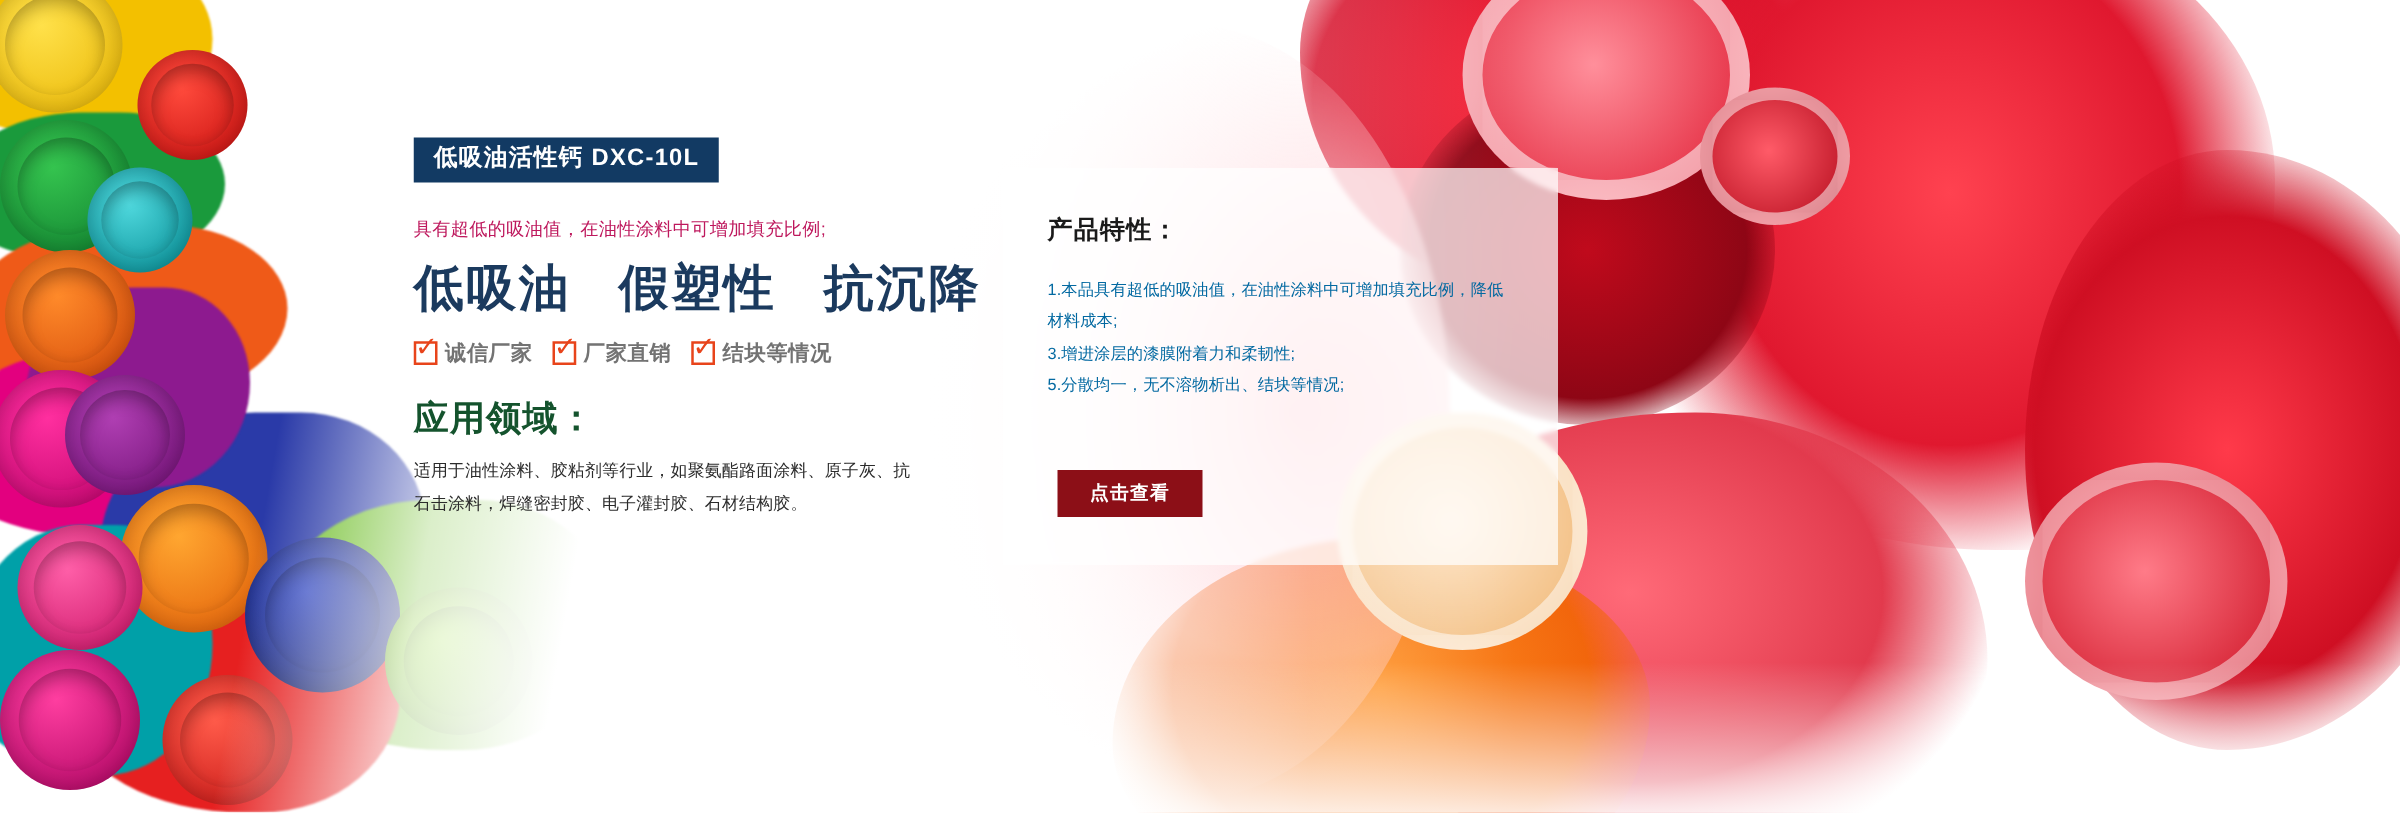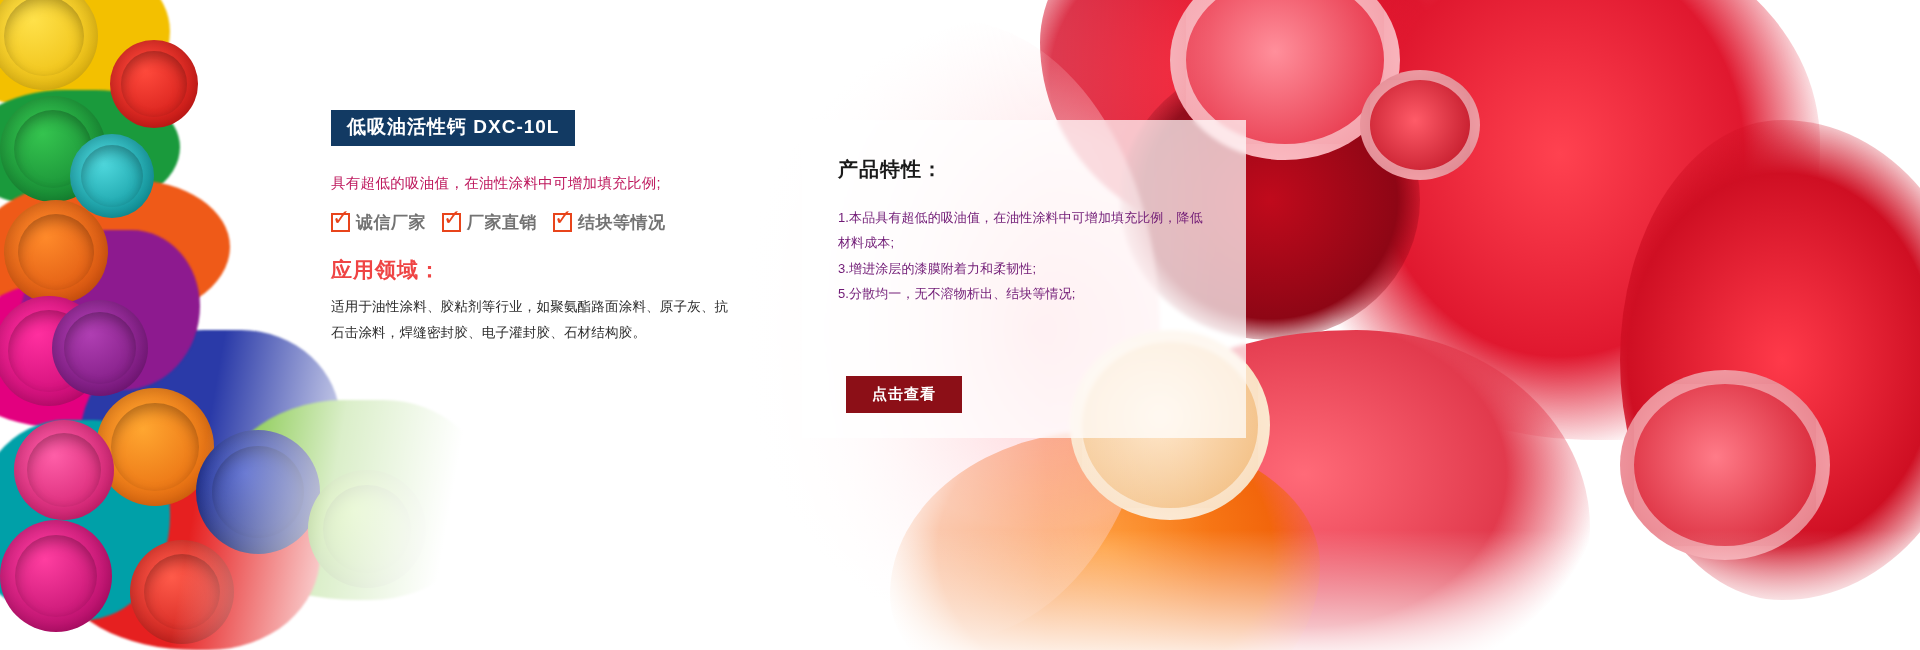--- a/index.html
+++ b/index.html
@@ -77,51 +77,51 @@
     position:absolute; left:1px; top:-5px; width:22px; height:20px;
     color:#e8441b; font-size:22px; line-height:20px; font-weight:bold;
   }
   .badge-label {
     font-family:"Liberation Serif","DejaVu Serif",serif;
     font-size:17px; color:#737373; font-weight:600; letter-spacing:.5px;
   }
 
   .field-title {
     margin-top:22px;
-    font-size:21px;
-    font-weight:bold;
-    color:#ef4444;
+    font-size:28px;
+    font-weight:bold;
+    color:#14532d;
     letter-spacing:1px;
   }
   .field-body {
     margin-top:10px;
     font-size:13.5px;
     line-height:1.95;
     color:#2b2b2b;
     letter-spacing:.2px;
     max-width:400px;
   }
 
   
   .panel {
     position:absolute;
-    left:802px; top:120px;
+    left:802px; top:134px;
     width:444px; height:318px;
     background:rgba(255,255,255,.72);
     backdrop-filter:blur(2px);
   }
   .panel-inner { padding:36px 34px 0 36px; }
   .panel-title {
     font-size:20px; font-weight:bold; color:#1a1a1a; letter-spacing:1px;
   }
   .panel-list {
     margin-top:22px;
     font-size:13px;
     line-height:1.95;
-    color:#701a75;
+    color:#0369a1;
     letter-spacing:.1px;
   }
   .panel-list li { list-style:none; }
   .cta {
     position:absolute; left:846px; top:376px;
     background:#8c0f17;
     color:#ffffff;
     font-size:15px;
     font-weight:bold;
     letter-spacing:1px;
@@ -185,20 +185,25 @@
     <div style="position:absolute;left:0;bottom:0;width:1180px;height:120px;
                 background:linear-gradient(0deg, rgba(255,255,255,.85), rgba(255,255,255,0));"></div>
   </div>
 
   <div class="content-left">
 
     <div class="title-badge">低吸油活性钙 DXC-10L</div>
 
     <div class="subtitle">具有超低的吸油值，在油性涂料中可增加填充比例;</div>
 
+    <div class="headline">
+      <span>低吸油</span>
+      <span>假塑性</span>
+      <span>抗沉降</span>
+    </div>
 
     <div class="badges">
       <div class="badge">
         <span class="chk">
           <span class="box"></span>
             <span class="tick">✓</span>
         </span>
         <span class="badge-label">诚信厂家</span>
       </div>
       <div class="badge">

